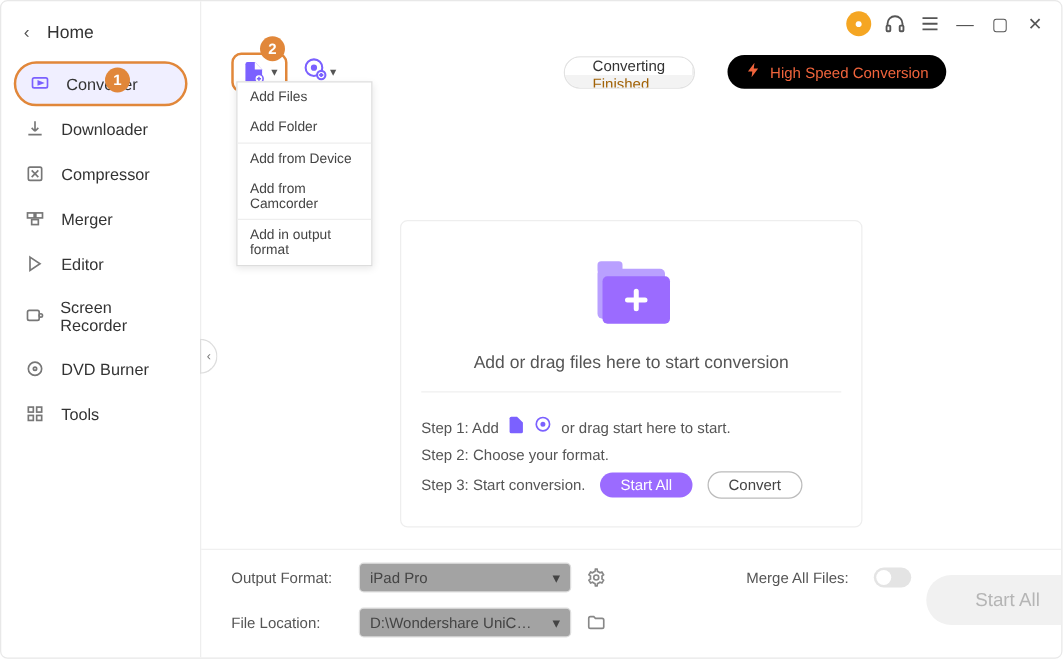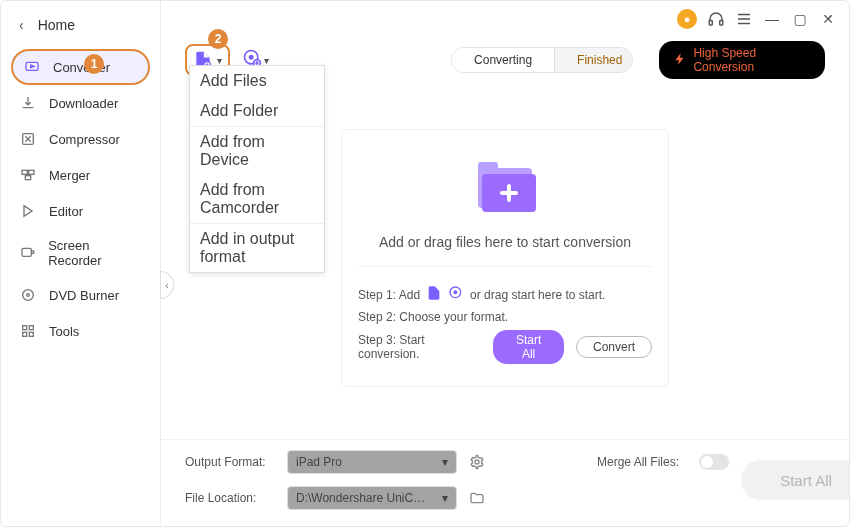--- a/index.html
+++ b/index.html
@@ -27,33 +27,33 @@
 .collapse-handle { position:absolute; left:-1px; top:270px; width:14px; height:28px; border:1px solid #ddd; background:#fff; border-radius:0 14px 14px 0; display:flex;align-items:center;justify-content:center; font-size:10px; color:#777; cursor:pointer;}
 
 .topbar { display:flex; align-items:center; gap:6px; }
 .add-btn-box { border:2px solid #e1873a; border-radius:8px; padding:4px 6px; display:flex; align-items:center; gap:2px; position:relative; }
 .add-btn { display:flex; align-items:center; color:#7b61ff; cursor:pointer; }
 .add-btn svg { width:20px;height:20px; }
 .caret { font-size:10px; color:#555; margin-left:2px;}
 .add-disc { display:flex; align-items:center; color:#7b61ff; padding:4px 6px; cursor:pointer;}
 .add-disc svg{width:20px;height:20px;}
 
-.tabs { margin-left:auto; display:flex; border:1px solid #e2e2e2; border-radius:16px; overflow:hidden; height:26px; }
+.tabs { margin-left:auto; display:flex; border:1px solid #e2e2e2; border-radius:16px; overflow:hidden; height:26px;flex-direction:column; }
 .tab { padding:0 22px; font-size:12px; display:flex;align-items:center; color:#a16207; cursor:pointer; }
 .tab.active { background:#fff; color:#333; border-right:1px solid #e2e2e2;}
 .tab.inactive { background:#f3f3f3;}
 
 .hsc { margin-left:20px; color:#f0643c; font-size:12px; display:flex;align-items:center; gap:6px; padding:5px 14px; border-radius:14px; background:#000000; cursor:pointer;}
 .hsc svg{width:14px;height:14px;}
 
-.dropdown { position:absolute; left:28px; top:64px; width:136px; background:#fff; border:1px solid #ddd; box-shadow:0 2px 6px rgba(0,0,0,.1); font-size:16px; z-index:3; }
+.dropdown { position:absolute; left:28px; top:64px; width:109px; background:#fff; border:1px solid #ddd; box-shadow:0 2px 6px rgba(0,0,0,.1); font-size:11px; z-index:3; }
 .dd-item { padding:6px 10px; color:#444; cursor:pointer; }
 .dd-sep { border-top:1px solid #eee; }
 
-.drop-area { margin:50px auto 0; width:328px; border:1px solid #eee; border-radius:6px; padding:20px 16px 16px; }
+.drop-area { margin:102px auto 0; width:370px; border:1px solid #eee; border-radius:6px; padding:20px 16px 16px; }
 .folder-illus { display:flex; justify-content:center; margin-bottom:14px; }
 .drop-text { text-align:center; font-size:14px; color:#555; margin-bottom:16px;}
 .steps { font-size:12px; color:#555; border-top:1px solid #f0f0f0; padding-top:12px;}
 .step { display:flex; align-items:center; gap:6px; margin:6px 0; }
 .step .mini-icon svg{width:16px;height:16px;color:#7b61ff;}
 .mini-btn { border-radius:14px; padding:3px 16px; font-size:12px; cursor:pointer; margin-left:6px; }
 .mini-btn.primary { background:#9b6bff; color:#fff; border:none;}
 .mini-btn.secondary { background:#fff; border:1px solid #bbb; color:#444;}
 
 .footer { position:absolute; left:0; right:0; bottom:0; padding:10px 24px 16px; border-top:1px solid #f0f0f0; display:grid; grid-template-columns:90px 170px 24px 80px 90px 1fr 130px; row-gap:10px; column-gap:8px; align-items:center; font-size:12px; color:#555;gap:12px;}

